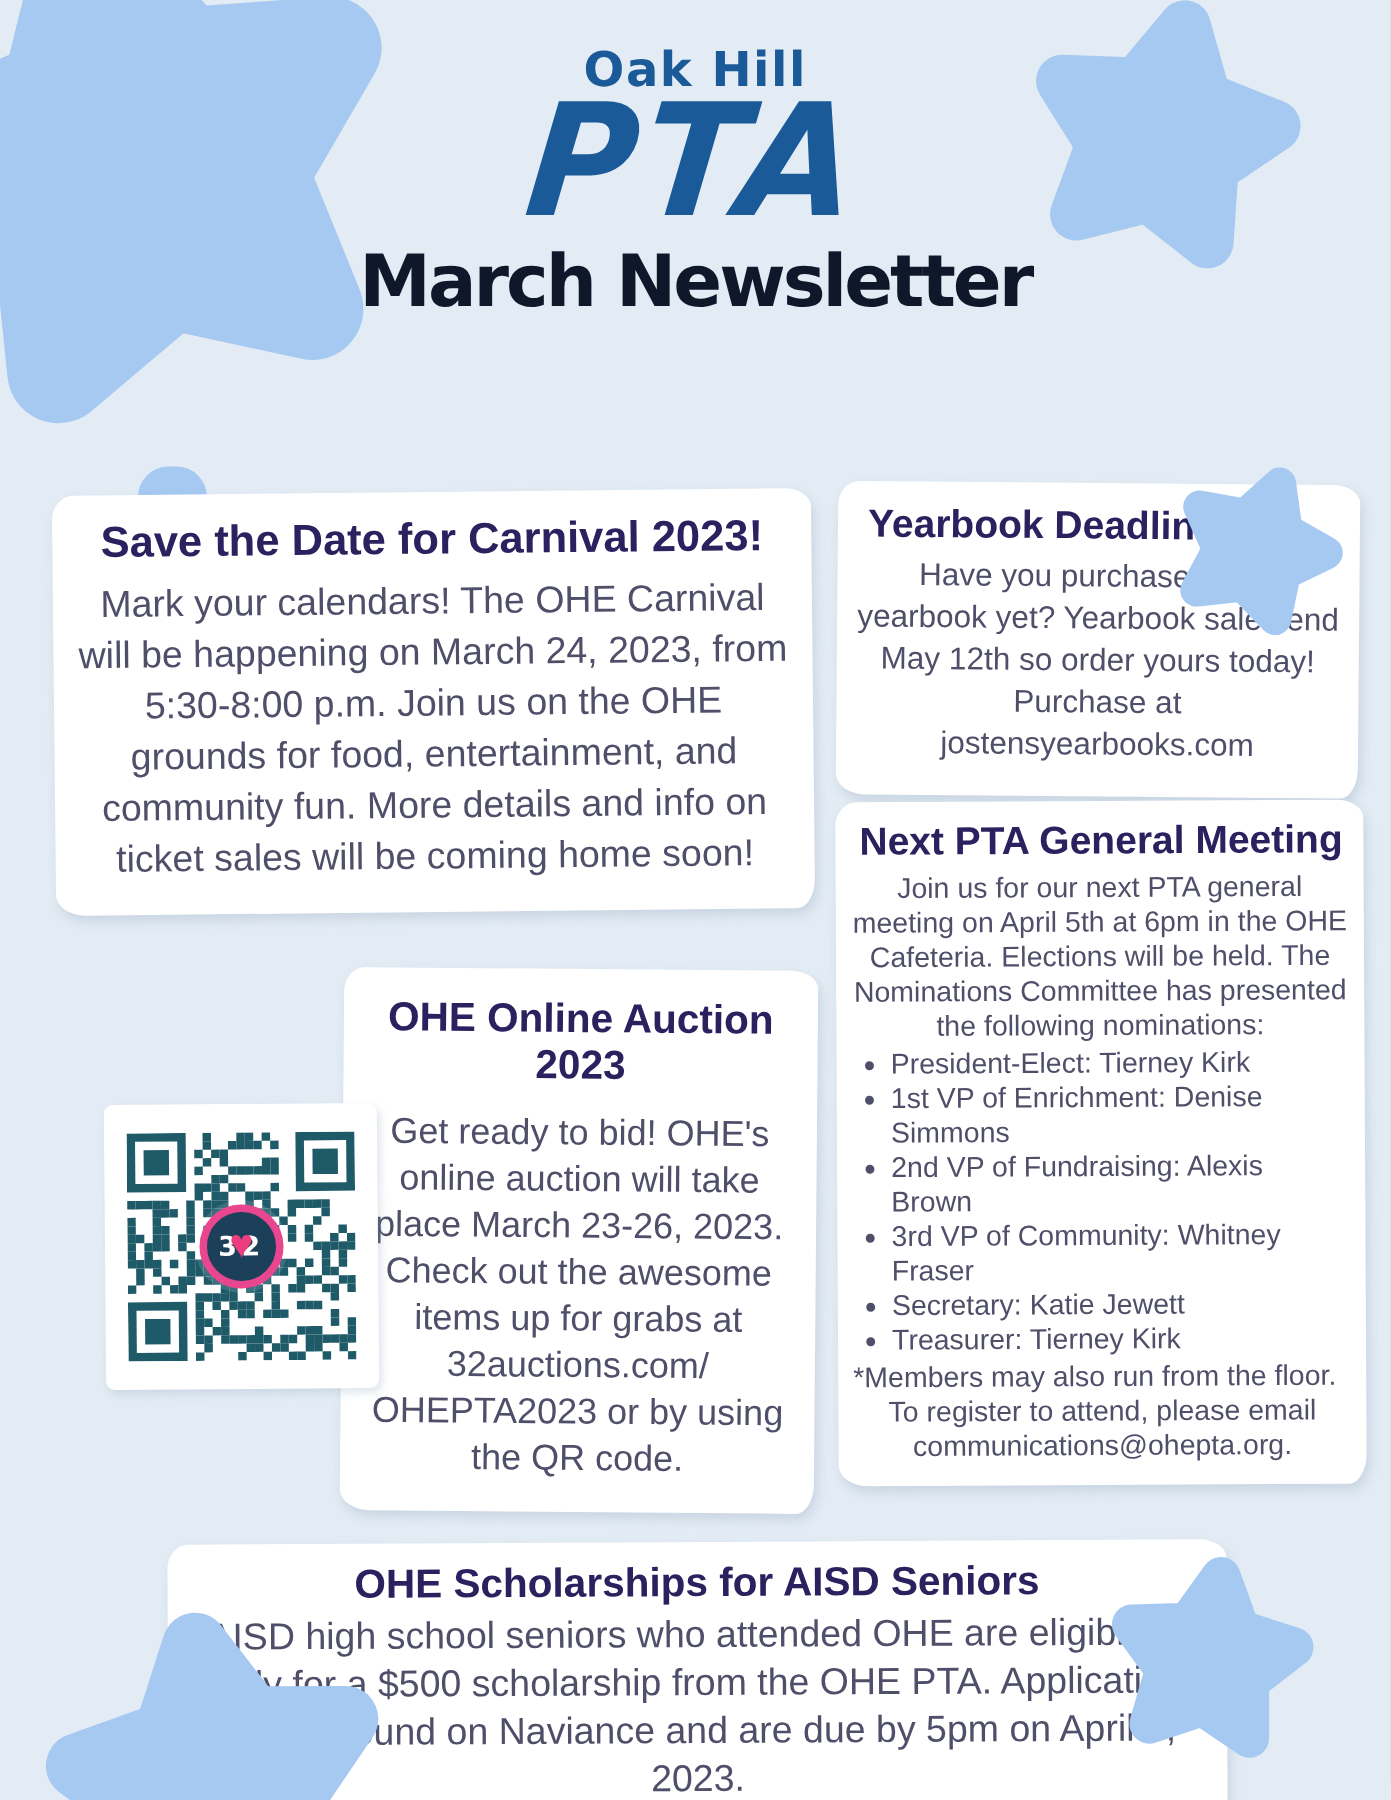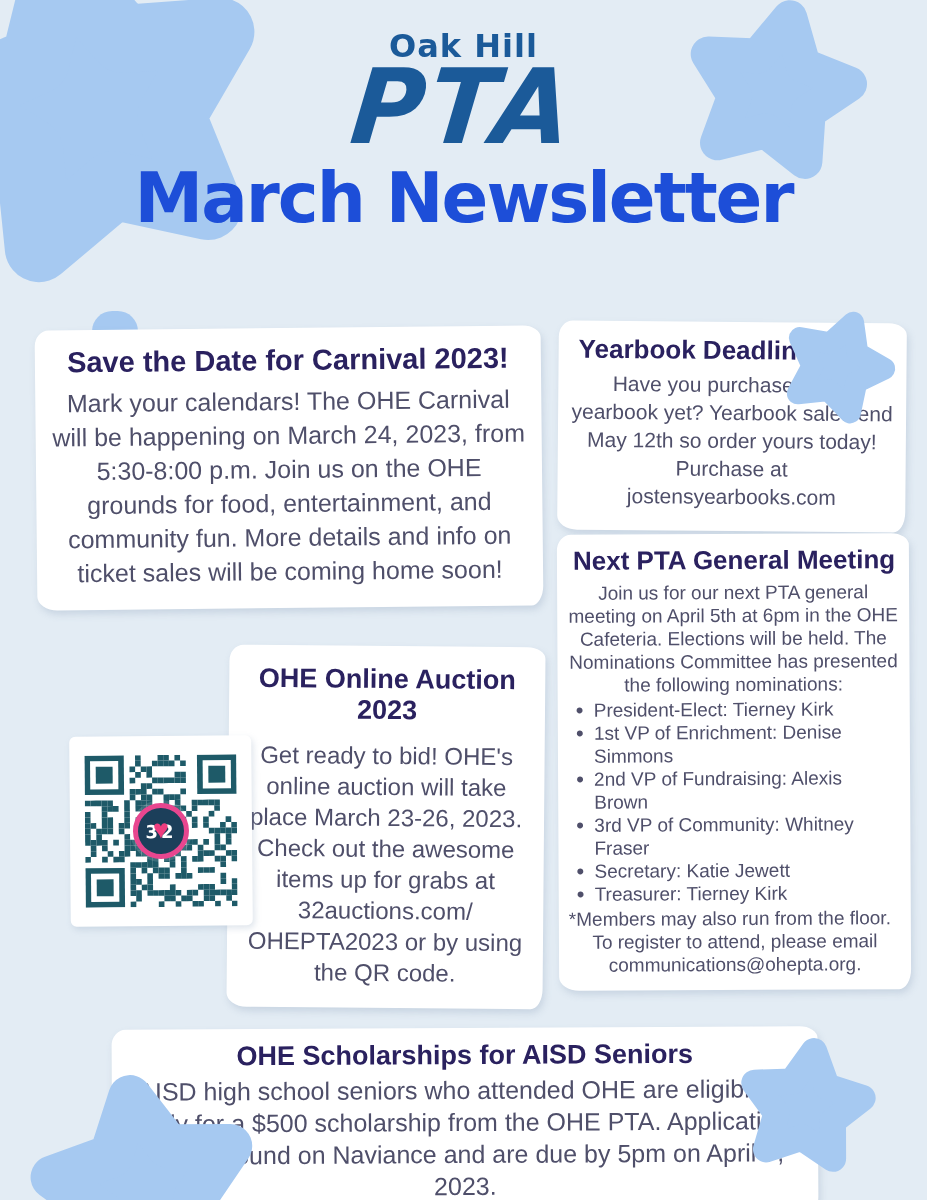--- a/index.html
+++ b/index.html
@@ -19,21 +19,21 @@
 
   
   .header{position:absolute;left:0;top:0;width:100%;z-index:3;text-align:center;}
   .logo-top{margin-top:30px;font-family:"DejaVu Sans",sans-serif;font-weight:700;
             font-size:32px;letter-spacing:1px;color:#1b5a99;line-height:1.0;}
   .logo-main{margin-top:-4px;line-height:1.0;}
   .logo-main span{display:inline-block;font-family:"DejaVu Sans",sans-serif;font-weight:700;
             font-style:italic;font-size:100px;color:#1b5a99;letter-spacing:4px;
             transform:skewX(-6deg) scaleY(1.04);}
   .title{margin:6px 0 0 0;font-family:"DejaVu Sans",sans-serif;font-weight:700;
-         font-size:69px;letter-spacing:-2px;color:#1d4ed8;line-height:1.0;}
+         font-size:48px;letter-spacing:-2px;color:#0f172a;line-height:1.0;}
 
   
   .card{position:absolute;background:#ffffff;z-index:1;box-sizing:border-box;
         border-radius:14px 18px 12px 20px / 16px 12px 20px 14px;
         box-shadow:2px 4px 7px rgba(140,160,185,.30);}
   .card-content{position:relative;z-index:3;}
   h2{margin:0 0 8px 0;font-family:"Liberation Sans",sans-serif;font-weight:700;
      color:#2a215f;line-height:1.12;}
   .card p{margin:0;color:#4f4f6a;}
   .t-center{text-align:center;}

